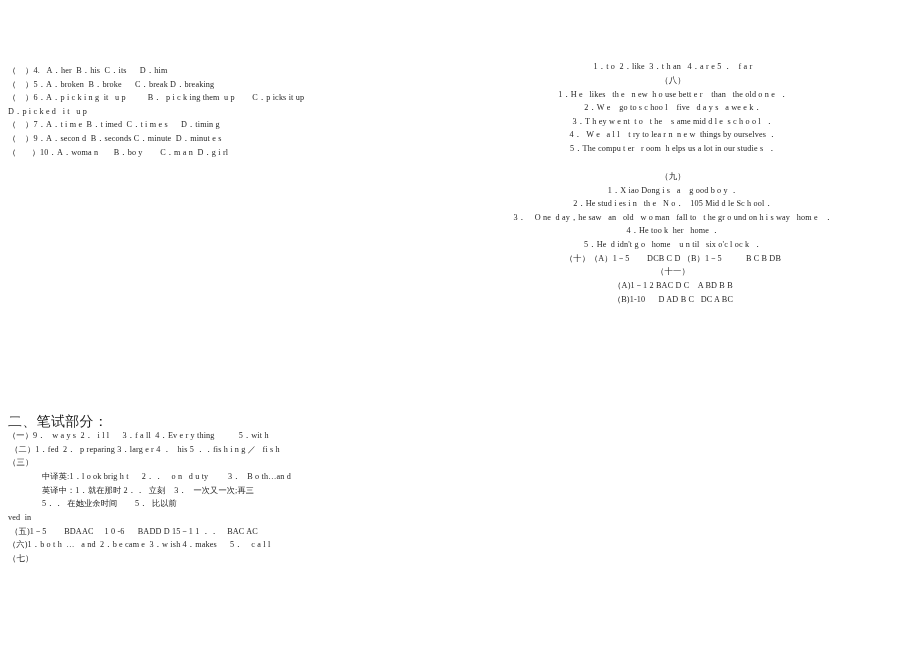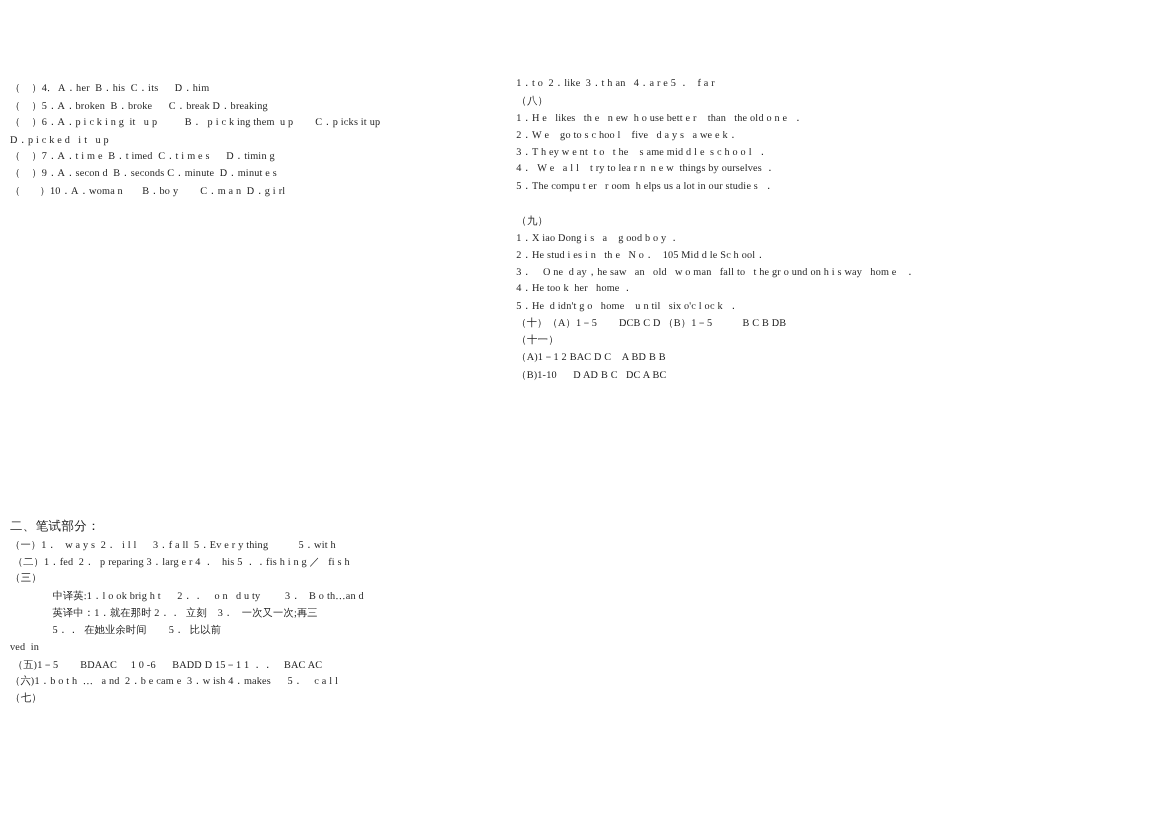--- a/index.html
+++ b/index.html
@@ -23,23 +23,24 @@
   }
   
   .col-left {
     position: absolute;
     left: 8px;
     top: 64px;
     width: 420px;
   }
   .col-right {
     position: absolute;
-    left: 413px;
+    left: 438px;
     top: 60px;
     width: 470px;
+    text-align: center;
   }
   .col-bottom {
     position: absolute;
     left: 8px;
     top: 414px;
     width: 430px;
   }
   
   .ln {
     font-size: 8.2px;
@@ -47,21 +48,21 @@
     white-space: pre-wrap;
     letter-spacing: 0.15px;
     color: #1d1d1d;
     margin: 0;
   }
   .ln.sec {
     font-size: 8.4px;
     line-height: 14px;
   }
   .heading {
-    font-size: 10px;
+    font-size: 14px;
     line-height: 15px;
     letter-spacing: 0.3px;
     margin: 0;
     color: #1a1a1a;
   }
   .gap-l { height: 14px; }
 </style>
 </head>
 <body>
 
@@ -97,21 +98,21 @@
     <p class="ln">5．He  d idn't g o   home    u n til   six o'c l oc k  ．</p>
 
     <p class="ln">（十）（A）1－5        DCB C D （B）1－5           B C B DB</p>
     <p class="ln sec">（十一）</p>
     <p class="ln">（A)1－1 2 BAC D C    A BD B B</p>
     <p class="ln">（B)1-10      D AD B C   DC A BC</p>
   </div>
 
   <div class="col-bottom">
     <p class="heading">二、笔试部分：</p>
-    <p class="ln">（一）1．   w a y s  2．  i l l      3．f a ll  5．Ev e r y thing           5．wit h</p>
+    <p class="ln">（一）9．   w a y s  2．  i l l      3．f a ll  4．Ev e r y thing           5．wit h</p>
     <p class="ln"> （二）1．fed  2．  p reparing 3．larg e r 4 ．   his 5 ．．fis h i n g ／   fi s h</p>
     <p class="ln sec">（三）</p>
     <p class="ln" style="padding-left:34px">中译英:1．l o ok brig h t      2．．    o n   d u ty         3．   B o th…an d</p>
     <p class="ln" style="padding-left:34px">英译中：1．就在那时 2．．  立刻    3．   一次又一次;再三</p>
     <p class="ln" style="padding-left:34px">5．．  在她业余时间        5．  比以前</p>
     <p class="ln">ved  in</p>
     <p class="ln"> （五)1－5        BDAAC     1 0 -6      BADD D 15－1 1 ．．    BAC AC</p>
     <p class="ln">（六)1．b o t h  …   a nd  2．b e cam e  3．w ish 4．makes      5．    c a l l</p>
     <p class="ln sec">（七）</p>
   </div>

